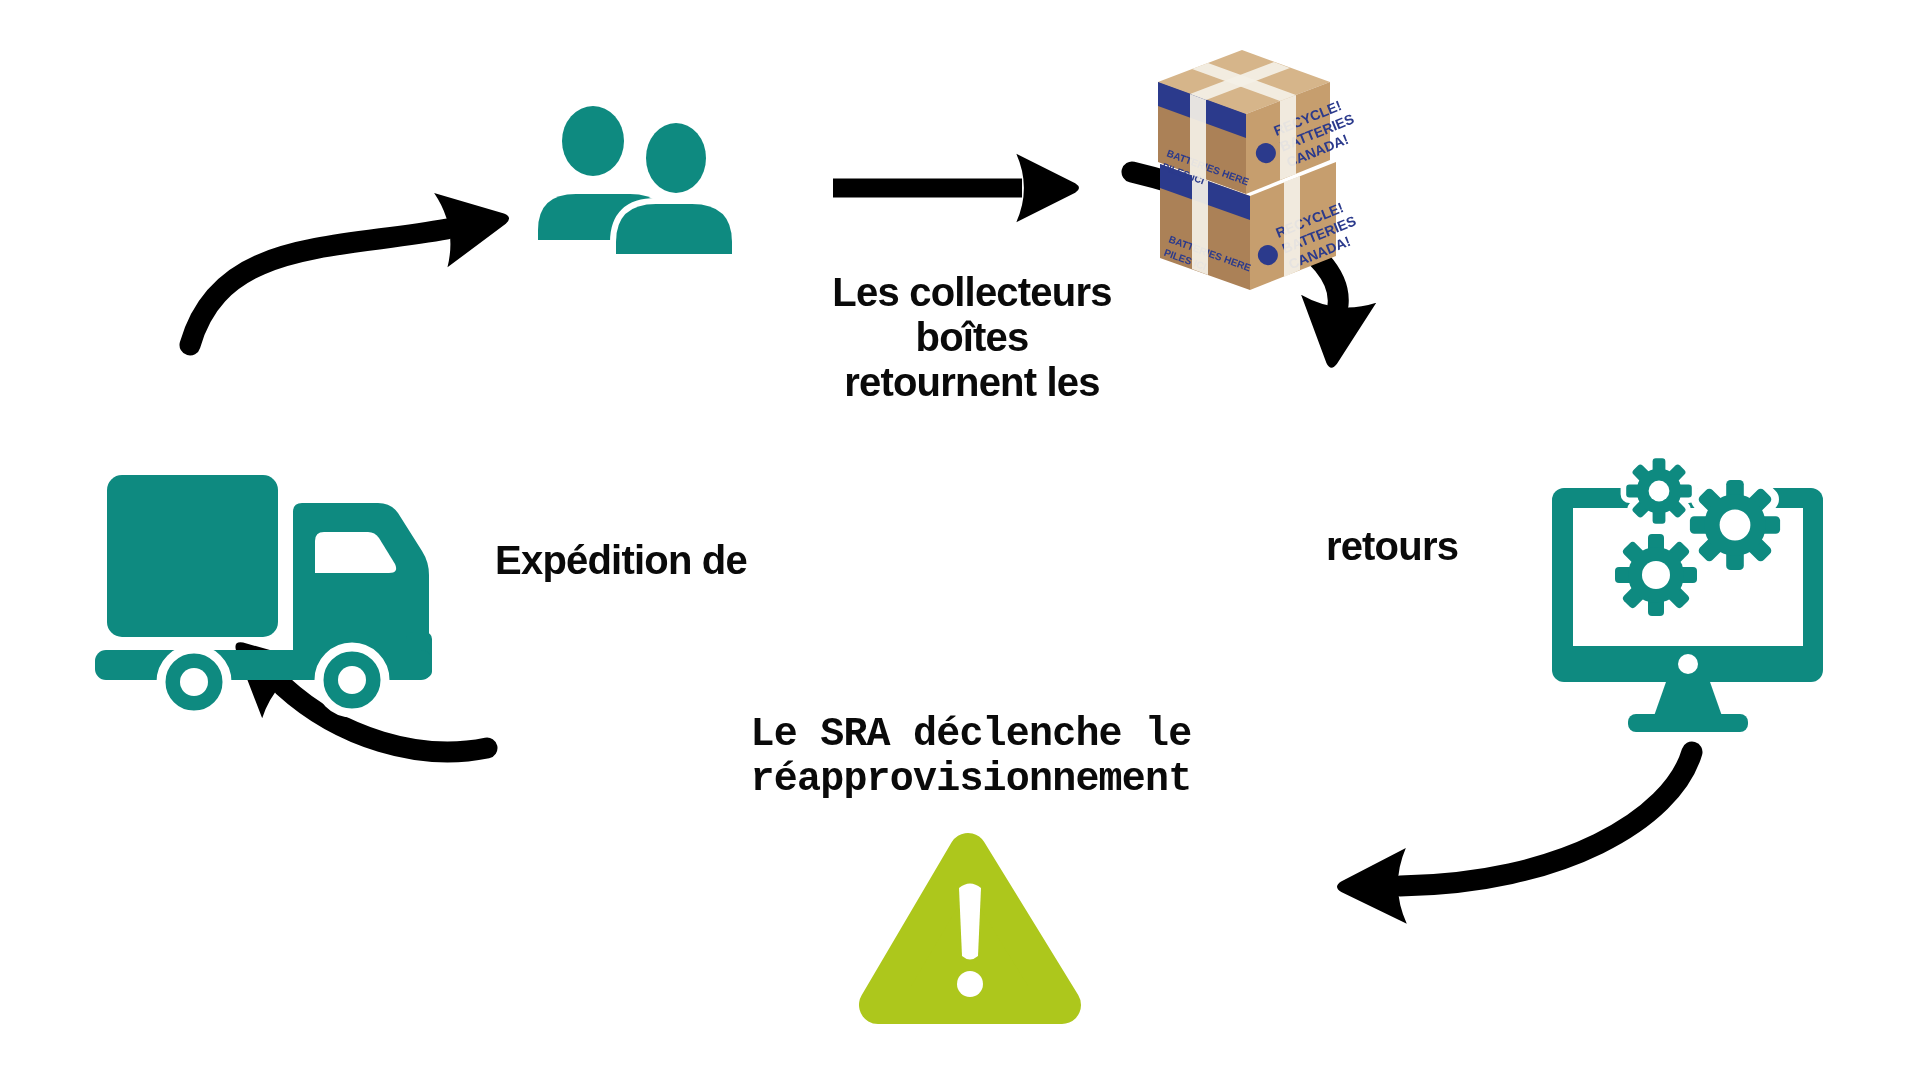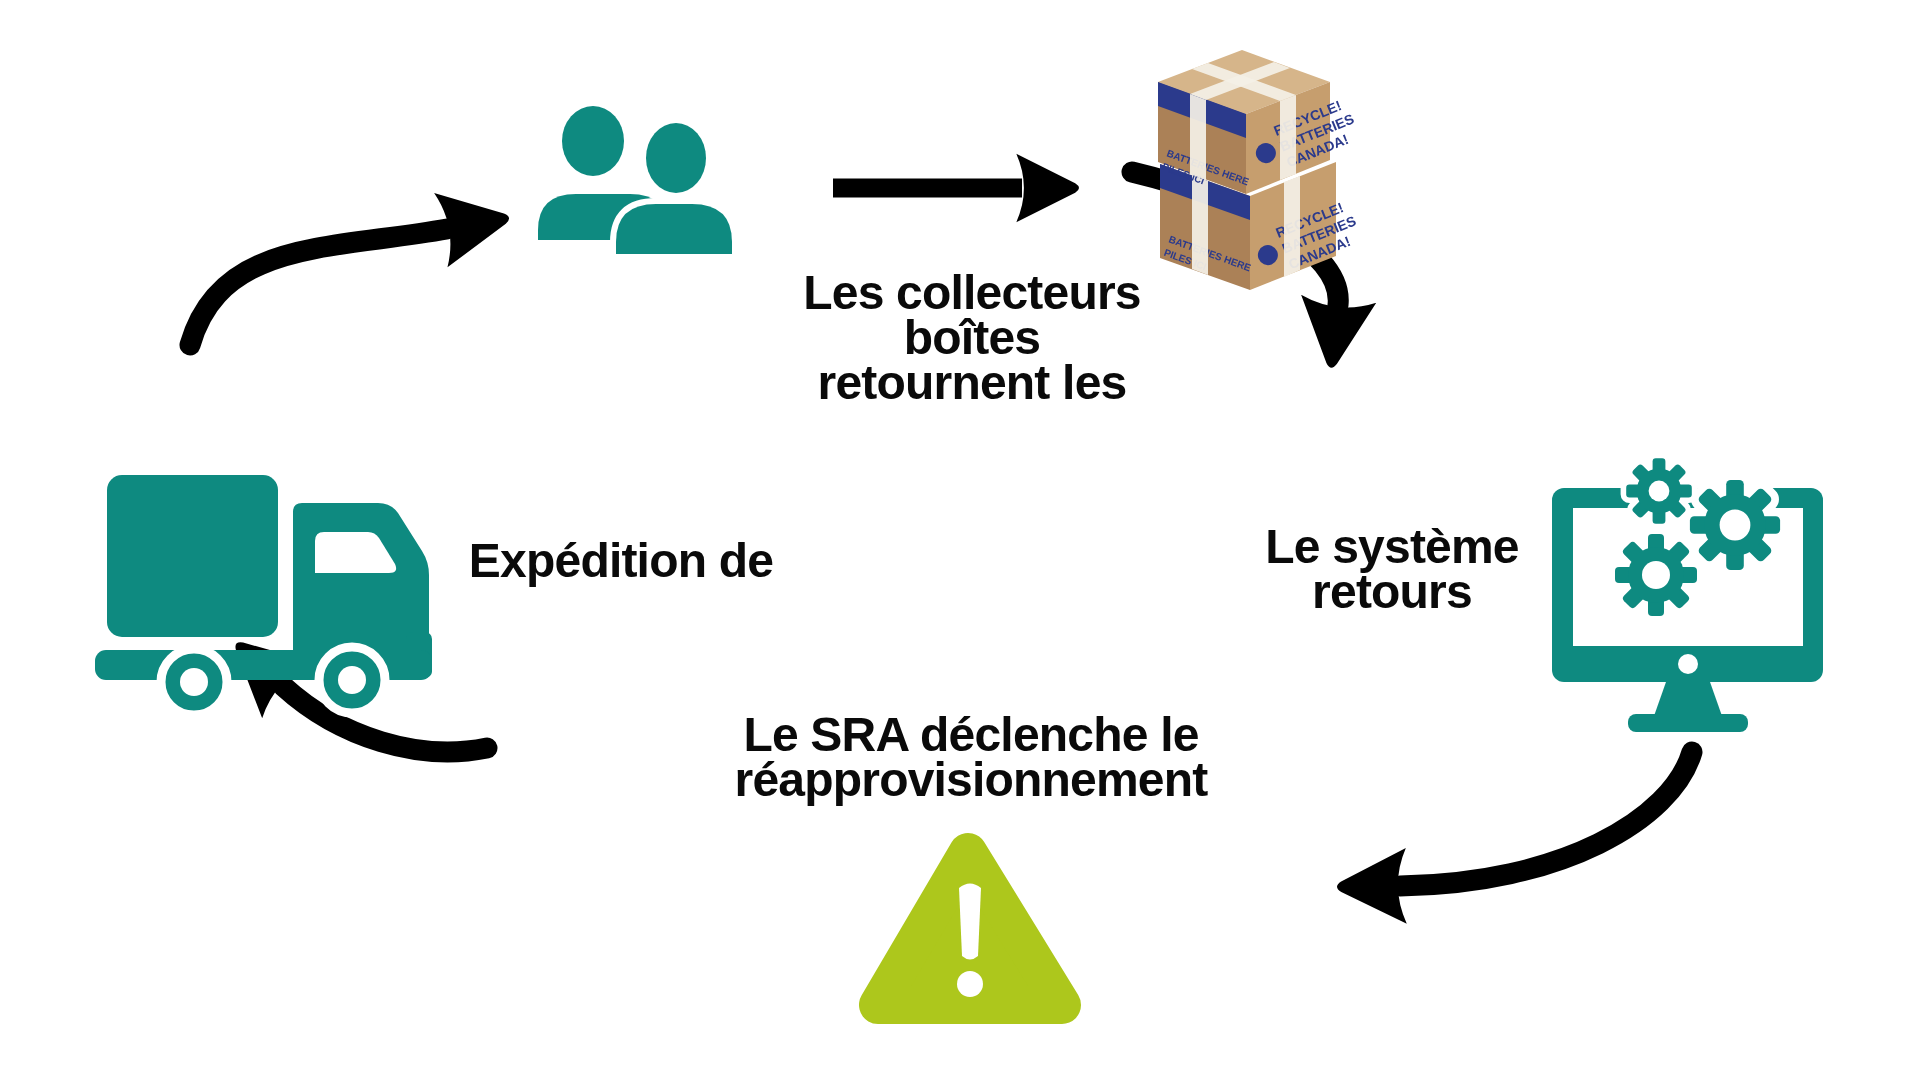--- a/index.html
+++ b/index.html
@@ -3,21 +3,21 @@
 <meta charset="utf-8">
 <style>
   html,body{margin:0;padding:0;background:#fff;}
   .stage{
     position:relative;width:1920px;height:1080px;overflow:hidden;background:#fff;
     font-family:"Liberation Sans",sans-serif;
   }
   svg.layer{position:absolute;left:0;top:0;}
   .caption{
     position:absolute;transform:translateX(-50%);
-    text-align:center;font-weight:700;font-size:48px;line-height:45px;
+    text-align:center;font-weight:700;font-size:40px;line-height:45px;
     letter-spacing:-0.8px;color:#0a0a0a;white-space:nowrap;
   }
   .arrow-path{fill:none;stroke:#000;stroke-width:21;stroke-linecap:round;}
   .arrow-straight{fill:none;stroke:#000;stroke-width:19;stroke-linecap:butt;}
   .teal{fill:#0e8a80;}
   .halo{stroke:#fff;stroke-width:12;stroke-linejoin:round;fill:#fff;}
   .gear-halo{fill:#fff;stroke:#fff;stroke-width:14;stroke-linejoin:round;}
   .gear-fill{fill:#0e8a80;}
   .box-front{fill:#c69e6e;}
   .box-side{fill:#ab8157;}
@@ -149,25 +149,24 @@
     </g>
   </svg>
 
   <div class="caption" style="left:972px;top:270px;">
     <div>Les collecteurs</div>
     <div>boîtes</div>
     <div>retournent les</div>
   </div>
 
   <div class="caption" style="left:1392px;top:524px;">
-    <div>Le système</div>
     <div>retours</div>
   </div>
 
-  <div class="caption" style="left:971px;top:712px;">
+  <div class="caption" style="left:971px;top:712px;font-family:Liberation Mono, monospace;">
     <div>Le SRA déclenche le</div>
     <div>réapprovisionnement</div>
   </div>
 
   <div class="caption" style="left:621px;top:522px;margin-top:16px;">
     <div>Expédition de</div>
   </div>
 
 </div>
 

